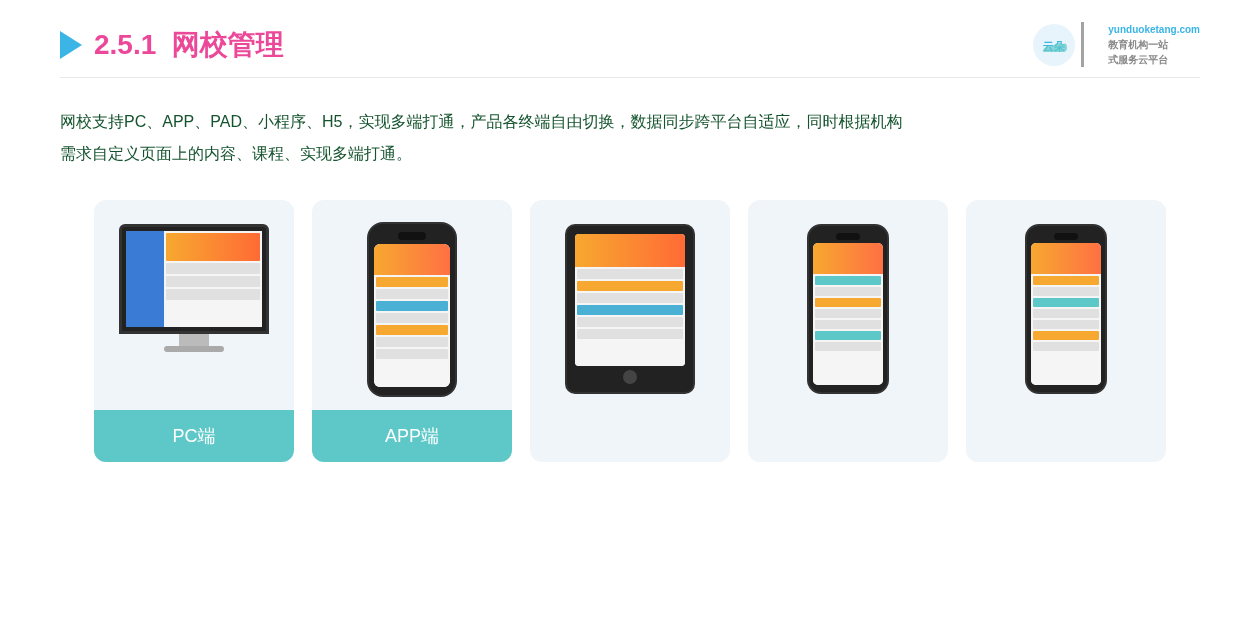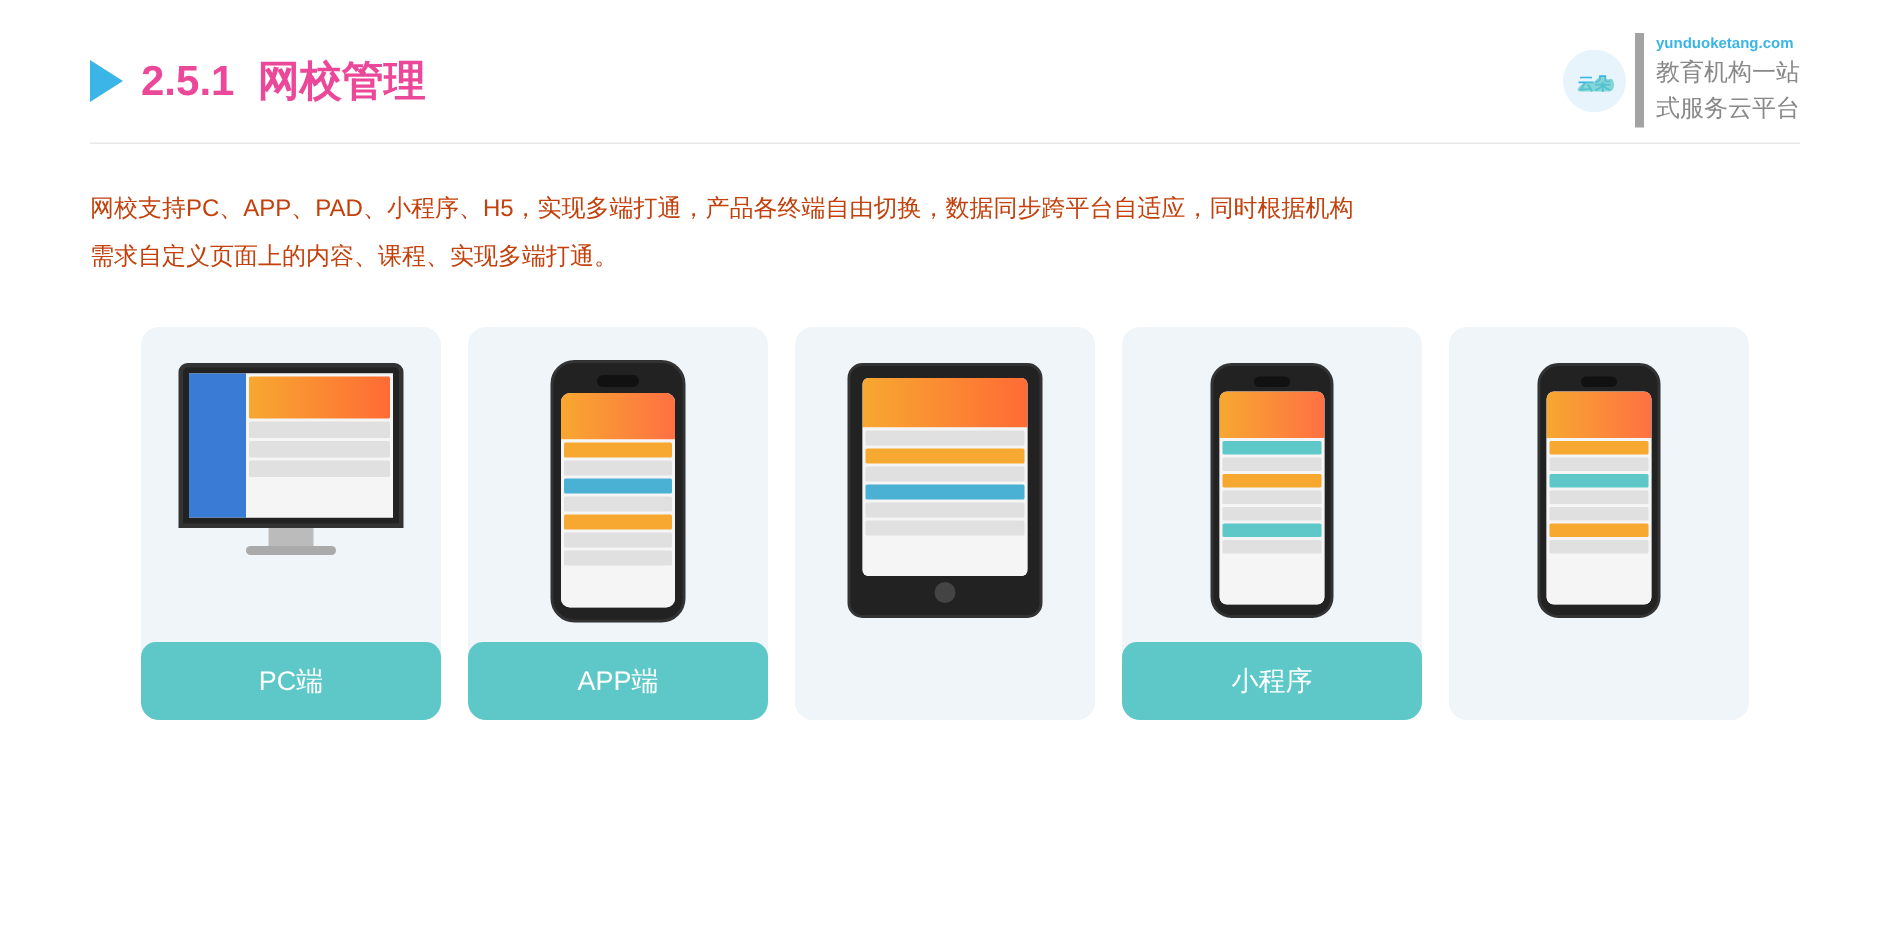--- a/index.html
+++ b/index.html
@@ -66,29 +66,29 @@
 
     .brand-icon {
       width: 42px;
       height: 42px;
     }
 
     .brand-text {
       font-size: 11px;
       color: #666;
       line-height: 1.5;
-      border-left: 6px solid #a3a3a3;
-      padding-left: 8px;
+      border-left: 3px solid #a3a3a3;
+      padding-left: 24px;
     }
 
     
     .description {
       margin-top: 28px;
       font-size: 16px;
-      color: #c2410c;
+      color: #14532d;
       line-height: 2;
     }
 
     
     .cards-section {
       margin-top: 30px;
       display: flex;
       gap: 18px;
       justify-content: center;
     }
@@ -113,21 +113,20 @@
     }
 
     .device-card-label {
       width: 100%;
       background: #5ec8c8;
       color: #fff;
       text-align: center;
       font-size: 18px;
       padding: 14px 0;
       font-weight: 400;
-      border-radius: 10px;
     }
 
     
     .pc-mockup {
       width: 160px;
       height: 170px;
       position: relative;
       display: flex;
       flex-direction: column;
       align-items: center;
@@ -376,21 +375,21 @@
     </div>
     <div class="header-right brand-logo">
 
       <svg class="brand-icon" viewBox="0 0 42 42" fill="none" xmlns="http://www.w3.org/2000/svg">
         <circle cx="21" cy="21" r="21" fill="#e8f4fb"></circle>
         <text x="21" y="26" font-size="11" text-anchor="middle" fill="#3ab5e6" font-family="Microsoft YaHei,sans-serif" font-weight="bold">云朵</text>
         <path d="M10 26 Q14 20 21 22 Q24 16 30 20 Q34 18 34 24 Q34 28 30 28 H12 Q9 28 10 26Z" fill="#5ec8c8" opacity="0.7"></path>
       </svg>
       <div class="brand-text">
         <div style="font-size:10px;color:#3ab5e6;font-weight:bold;">yunduoketang.com</div>
-        <div style="font-size:16px;color:#888;white-space:pre-line;">教育机构一站
+        <div style="font-size:10px;color:#888;white-space:pre-line;font-weight:bold;">教育机构一站
 式服务云平台</div>
       </div>
     </div>
   </div>
 
   <div class="description">
     <div>网校支持PC、APP、PAD、小程序、H5，实现多端打通，产品各终端自由切换，数据同步跨平台自适应，同时根据机构</div>
     <div>需求自定义页面上的内容、课程、实现多端打通。</div>
   </div>
 
@@ -468,21 +467,20 @@
               <div class="mini-row"></div>
               <div class="mini-row orange"></div>
               <div class="mini-row"></div>
               <div class="mini-row"></div>
               <div class="mini-row teal"></div>
               <div class="mini-row"></div>
             </div>
           </div>
         </div>
       </div>
-      <div class="device-card-label">小程序</div>
     </div>
 
     <div class="device-card">
       <div class="device-card-image">
         <div class="mini-phone-mockup">
           <div class="mini-phone-notch"></div>
           <div class="mini-phone-screen">
             <div class="mini-phone-header"></div>
             <div class="mini-phone-body">
               <div class="mini-row orange"></div>

